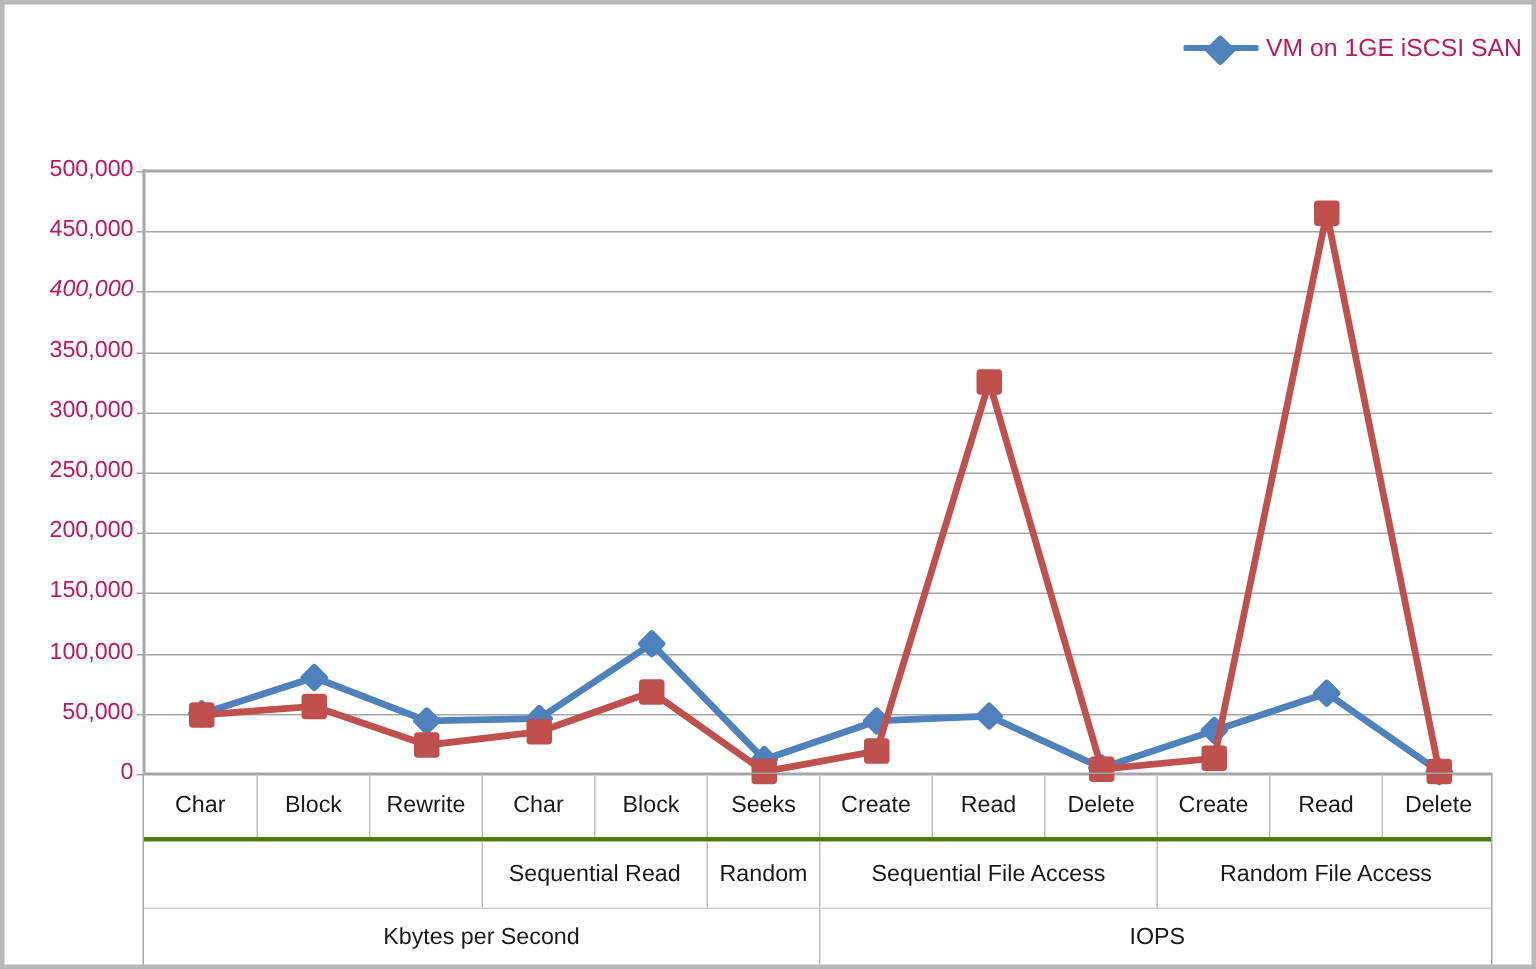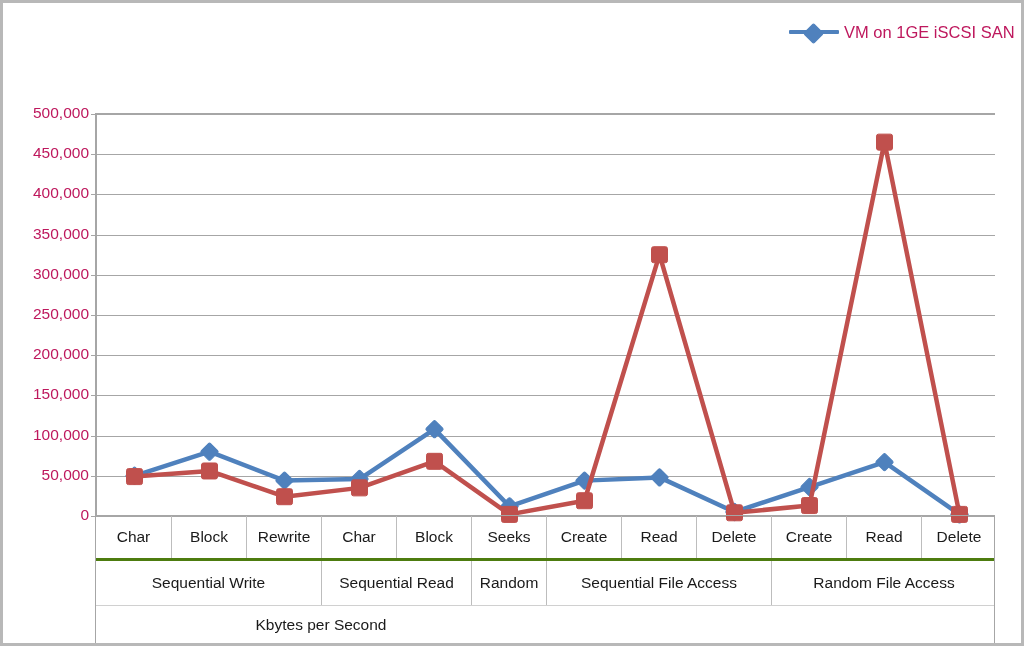--- a/index.html
+++ b/index.html
@@ -169,21 +169,21 @@
 
   <div id="y-axis-labels">
       <div class="ylabel" style="top: 402px;">0</div>
       <div class="ylabel" style="top: 361.8px;">50,000</div>
       <div class="ylabel" style="top: 321.6px; margin-left: 37px;">100,000</div>
       <div class="ylabel" style="top: 281.4px;">150,000</div>
       <div class="ylabel" style="top: 241.2px;">200,000</div>
       <div class="ylabel" style="top: 201px;">250,000</div>
       <div class="ylabel" style="top: 160.8px;">300,000</div>
       <div class="ylabel" style="top: 120.6px;">350,000</div>
-      <div class="ylabel" style="top: 80.4px;">400,000</div>
+      <div class="ylabel" style="top: 80.4px; font-style: italic;">400,000</div>
       <div class="ylabel" style="top: 40.2px;">450,000</div>
       <div class="ylabel" style="top: 0px;">500,000</div>
     </div>
 
   <div id="plot-area">
     <div id="gridlines">
         <div class="gridline" style="top: 402px;"></div>
         <div class="ytick" style="top: 402px;"></div>
         <div class="gridline" style="top: 361.8px;"></div>
         <div class="ytick" style="top: 361.8px;"></div>
@@ -249,24 +249,24 @@
         <div class="cat-cell sep" style="left: 300px; width: 75px;">Block</div>
         <div class="cat-cell sep" style="left: 375px; width: 75px;">Seeks</div>
         <div class="cat-cell sep" style="left: 450px; width: 75px;">Create</div>
         <div class="cat-cell sep" style="left: 525px; width: 75px;">Read</div>
         <div class="cat-cell sep" style="left: 600px; width: 75px;">Delete</div>
         <div class="cat-cell sep" style="left: 675px; width: 75px;">Create</div>
         <div class="cat-cell sep" style="left: 750px; width: 75px;">Read</div>
         <div class="cat-cell sep" style="left: 825px; width: 75px;">Delete</div>
       </div>
     <div class="cat-row" id="cat-row-2">
-        <div class="cat-cell" style="left: 0px; width: 225px;">Sequential Write</div>
         <div class="cat-cell sep" style="left: 225px; width: 150px;">Sequential Read</div>
         <div class="cat-cell sep" style="left: 375px; width: 75px;">Random</div>
         <div class="cat-cell sep" style="left: 450px; width: 225px;">Sequential File Access</div>
         <div class="cat-cell sep" style="left: 675px; width: 225px;">Random File Access</div>
       </div>
     <div class="cat-row" id="cat-row-3">
         <div class="cat-cell" style="left: 0px; width: 450px;">Kbytes per Second</div>
+        <div class="cat-cell sep" style="left: 450px; width: 450px;">IOPS</div>
       </div>
   </div>
 
 </div>
 
 </body></html>

